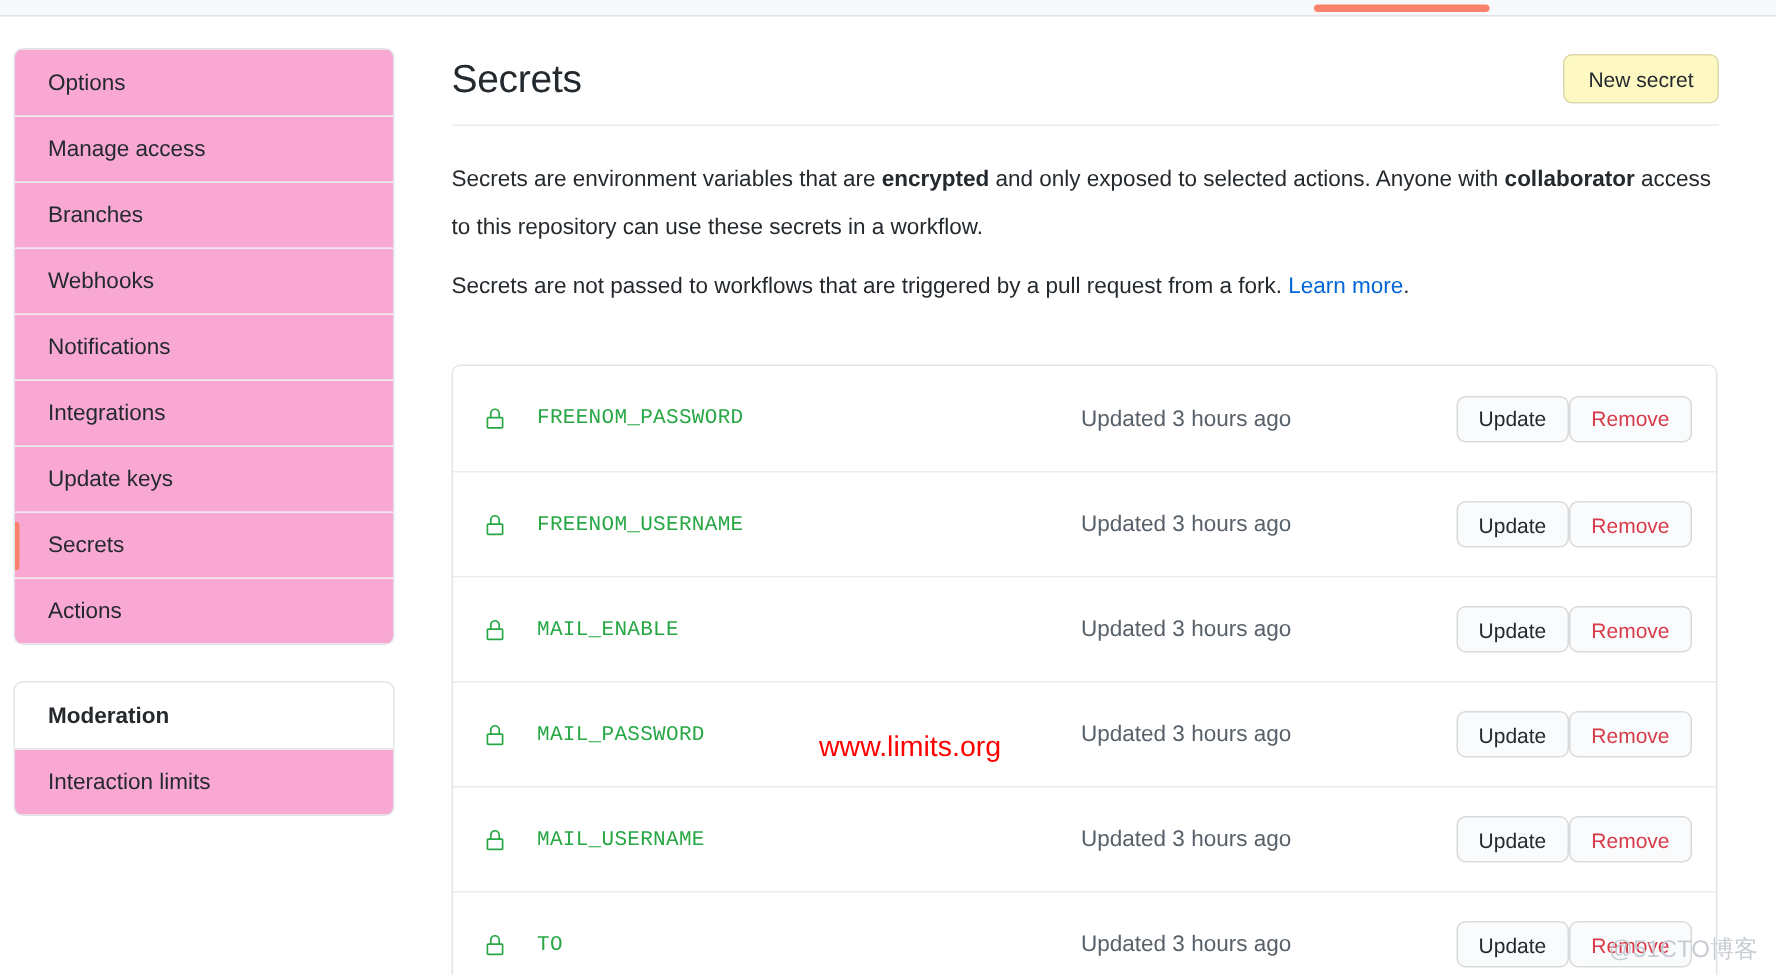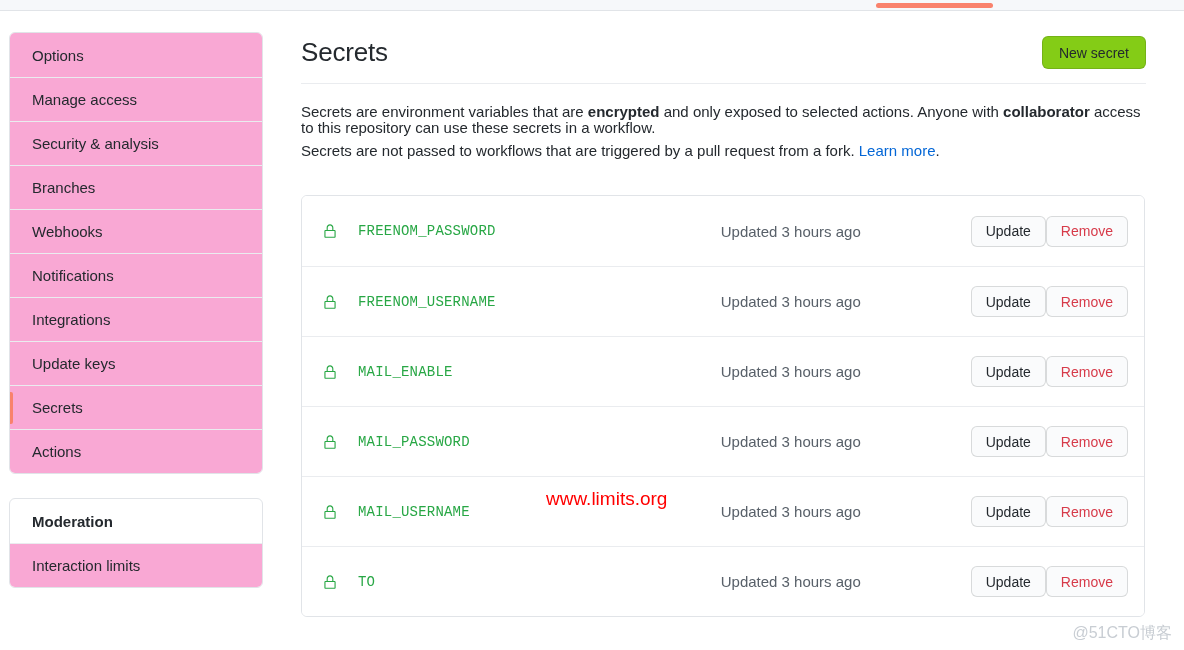--- a/index.html
+++ b/index.html
@@ -88,36 +88,36 @@
     line-height: 40px;
     letter-spacing: -0.2px;
   }
   .new-secret-btn {
     position: absolute; right: 0; top: 4px;
     height: 33px;
     padding: 0 16px;
     font-size: 14px;
     font-family: "Liberation Sans", sans-serif;
     color: #24292e;
-    background: #84cc16;
+    background: #fef9c3;
     border: 1px solid rgba(27,31,35,0.15);
     border-radius: 6px;
     cursor: pointer;
     white-space: nowrap;
   }
   .head-rule {
     margin-top: 1px;
     height: 1px;
     background: #eaecef;
   }
 
   .desc {
     margin-top: 20px;
     font-size: 15px;
-    line-height: 16px;
+    line-height: 32px;
     color: #24292e;
     width: 845px;
   }
   .desc.second { margin-top: 7px; }
   .desc b { font-weight: bold; }
   .desc a {
     color: #0366d6;
     text-decoration: none;
     cursor: pointer;
   }
@@ -210,23 +210,20 @@
 
   <div class="sidebar">
     <div class="side-box" id="sidebar-group-0">
         <div class="side-item">
           <span>Options</span>
         </div>
         <div class="side-item">
           <span>Manage access</span>
         </div>
         <div class="side-item">
-          <span>Security &amp; analysis</span>
-        </div>
-        <div class="side-item">
           <span>Branches</span>
         </div>
         <div class="side-item">
           <span>Webhooks</span>
         </div>
         <div class="side-item">
           <span>Notifications</span>
         </div>
         <div class="side-item">
           <span>Integrations</span>

